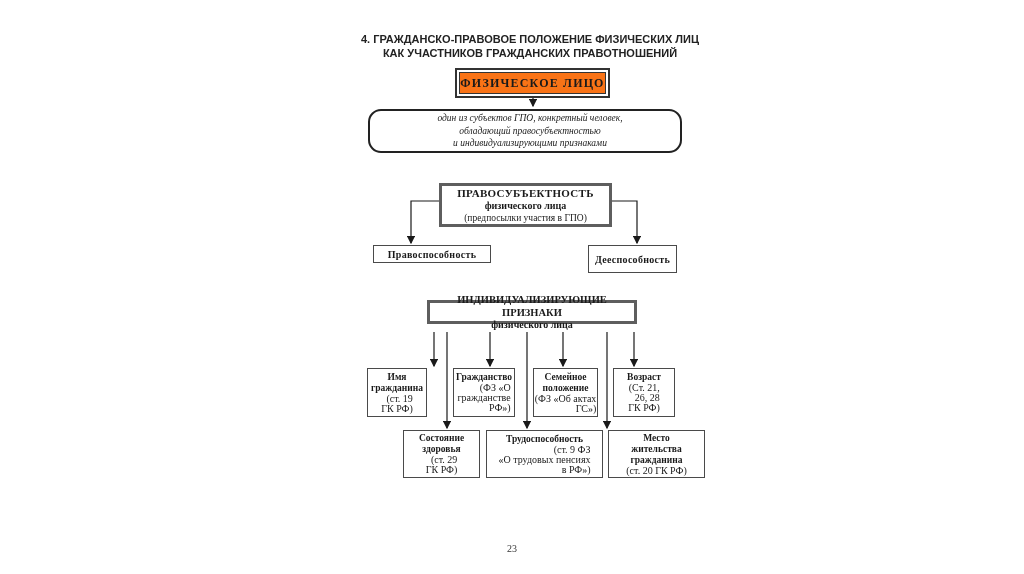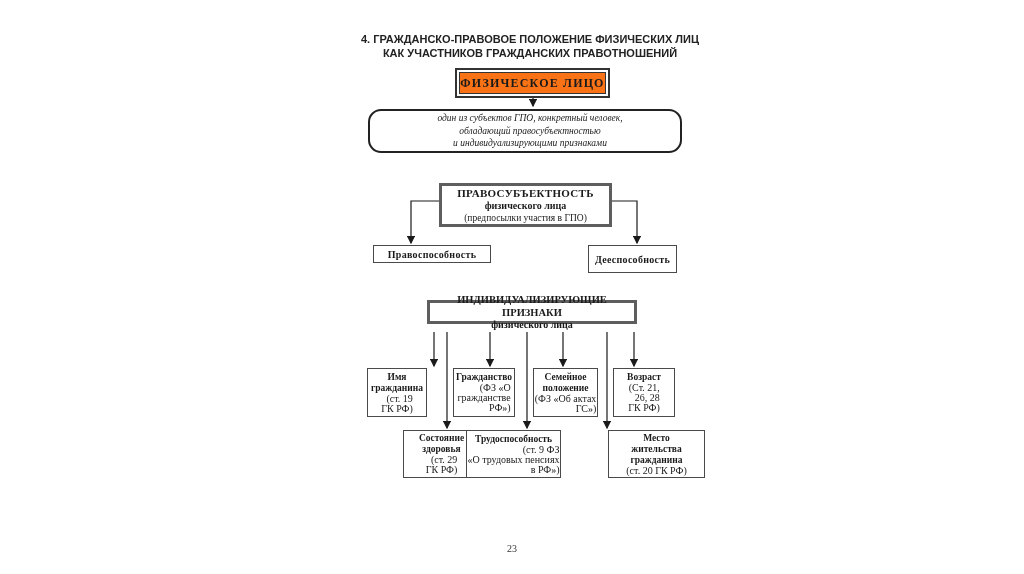--- a/index.html
+++ b/index.html
@@ -79,21 +79,21 @@
     align-items: center; justify-content: center;
     text-align: center;
   }
   .feat-title { font-weight: bold; font-size: 9.5px; line-height: 11px; }
   .feat-note  { font-size: 10px; line-height: 10px; text-align: right; }
   .f1 { left: 367px; top: 368px; width: 60px; height: 49px; }
   .f2 { left: 453px; top: 368px; width: 62px; height: 49px; }
   .f3 { left: 533px; top: 368px; width: 65px; height: 49px; }
   .f4 { left: 613px; top: 368px; width: 62px; height: 49px; }
   .f5 { left: 403px; top: 430px; width: 77px; height: 48px; }
-  .f6 { left: 466px; top: 430px; width: 95px; height: 48px; }
+  .f6 { left: 486px; top: 430px; width: 117px; height: 48px; }
   .f7 { left: 608px; top: 430px; width: 97px; height: 48px; }
 
   
   .page-number {
     left: 0; top: 543px; width: 1024px;
     text-align: center; font-size: 10px; color: #333;
   }
 
   svg.connectors { position: absolute; left: 0; top: 0; pointer-events: none; }
 </style>

